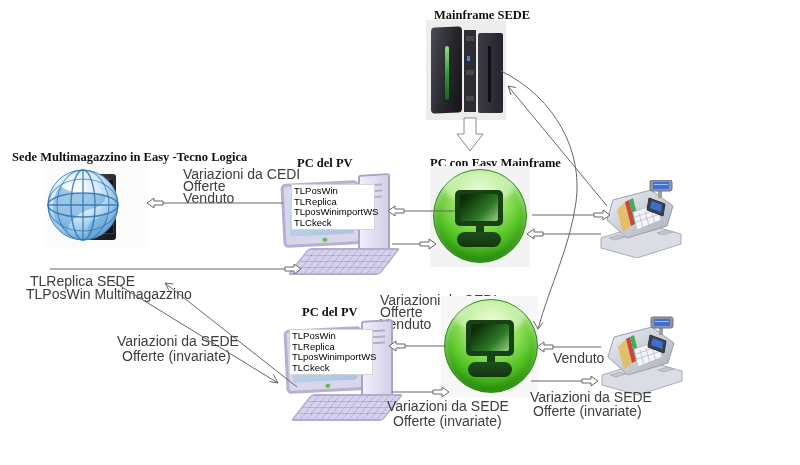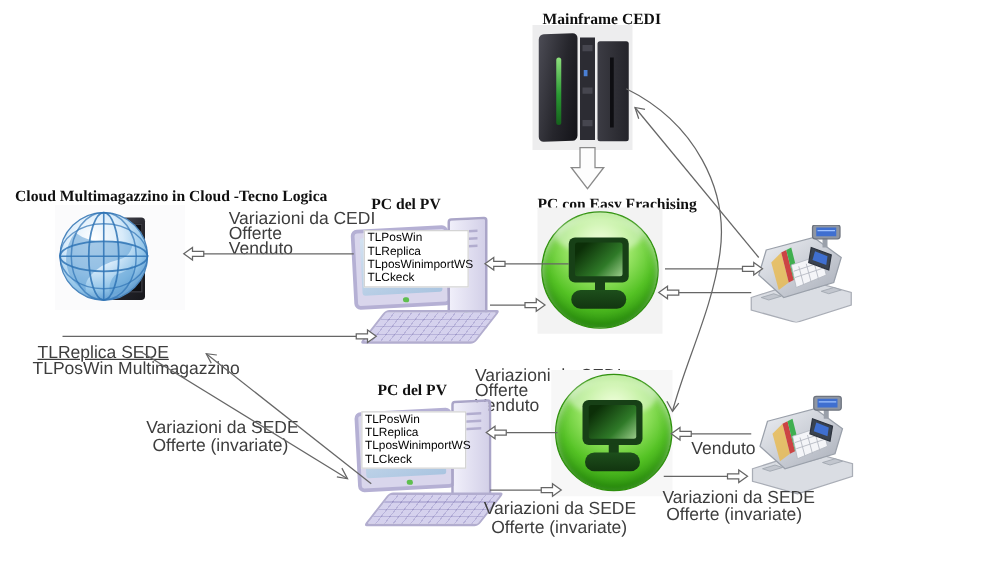--- a/index.html
+++ b/index.html
@@ -68,35 +68,35 @@
 
   svg.overlay{position:absolute;left:0;top:0;pointer-events:none;}
   .regimg{position:absolute;}
 </style>
 </head>
 <body>
 
 <div id="canvas">
 
 
-  <div class="title" style="left:434px;top:8px;">Mainframe CEDI</div>
+  <div class="title" style="left:434px;top:8px;">Mainframe SEDE</div>
   <div class="mf">
     <div class="t-left"></div>
     <div class="led"></div>
     <div class="t-mid">
       <i style="top:6px;"></i>
         <i style="top:40px;"></i>
         <i style="top:66px;"></i>
     </div>
     <div class="blue"></div>
     <div class="t-right"></div>
     <div class="slot"></div>
   </div>
 
-  <div class="title" style="left:12px;top:150px;">Cloud Multimagazzino in Cloud -Tecno Logica</div>
+  <div class="title" style="left:12px;top:150px;">Sede Multimagazzino in Easy -Tecno Logica</div>
   <div class="sede-img">
     <div class="srv">
       <i class="p1"></i>
         <i class="p2"></i>
     </div>
     <svg class="globe" width="74" height="74" viewBox="0 0 74 74">
       <defs>
         <radialGradient id="gb" cx="38%" cy="30%" r="75%">
           <stop offset="0%" stop-color="#ffffff"></stop>
             <stop offset="45%" stop-color="#d8ebfa"></stop>
@@ -136,21 +136,21 @@
       </div>
     <div class="kbd"></div>
   </div>
   <div class="progbox" style="left:291px;top:184px;">
     <div>TLPosWin</div>
     <div>TLReplica</div>
     <div>TLposWinimportWS</div>
     <div>TLCkeck</div>
   </div>
 
-  <div class="title" style="left:430px;top:156px;">PC con Easy Frachising</div>
+  <div class="title" style="left:430px;top:156px;">PC con Easy Mainframe</div>
   <div class="gpc" style="left:430px;top:166px;width:100px;height:101px;">
     <div class="sq"></div>
       <div class="circ"></div>
       <div class="hl"></div>
     <div class="gm-s">
         <div class="gm-i"></div>
       </div>
       <div class="gm-st"></div>
       <div class="gm-b"></div>
   </div>
@@ -252,21 +252,21 @@
         <line x1="56" y1="29" x2="60" y2="44"></line>
     </g>
     <polygon points="54,18 70,24 68,36 52,30" fill="#3a4350" stroke="#2b313c"></polygon>
     <polygon points="57,21 67,25 66,32 55,28" fill="#3f6fd0"></polygon>
     <rect x="63" y="8" width="4" height="10" fill="#9aa0aa"></rect>
     <rect x="55" y="0" width="22" height="11" rx="2" fill="#8f96a2" stroke="#6d737e"></rect>
     <rect x="58" y="2" width="16" height="7" fill="#3f6fd0"></rect>
     <line x1="59" y1="4.5" x2="73" y2="4.5" stroke="#9fc2ff" stroke-width="1"></line>
   </svg>
 
-  <div class="lbl" style="left:30px;top:275px;text-decoration:underline;">TLReplica SEDE</div>
+  <div class="lbl" style="left:30px;top:275px;">TLReplica SEDE</div>
   <div class="lbl" style="left:26px;top:288px;">TLPosWin Multimagazzino</div>
   <div class="lbl" style="left:117px;top:335px;">Variazioni da SEDE</div>
   <div class="lbl" style="left:122px;top:350px;">Offerte (invariate)</div>
 
   <div class="lbl" style="left:387px;top:400px;">Variazioni da SEDE</div>
   <div class="lbl" style="left:393px;top:415px;">Offerte (invariate)</div>
 
   <div class="lbl" style="left:553px;top:352px;">Venduto</div>
   <div class="lbl" style="left:530px;top:391px;">Variazioni da SEDE</div>
   <div class="lbl" style="left:533px;top:405px;">Offerte (invariate)</div>

